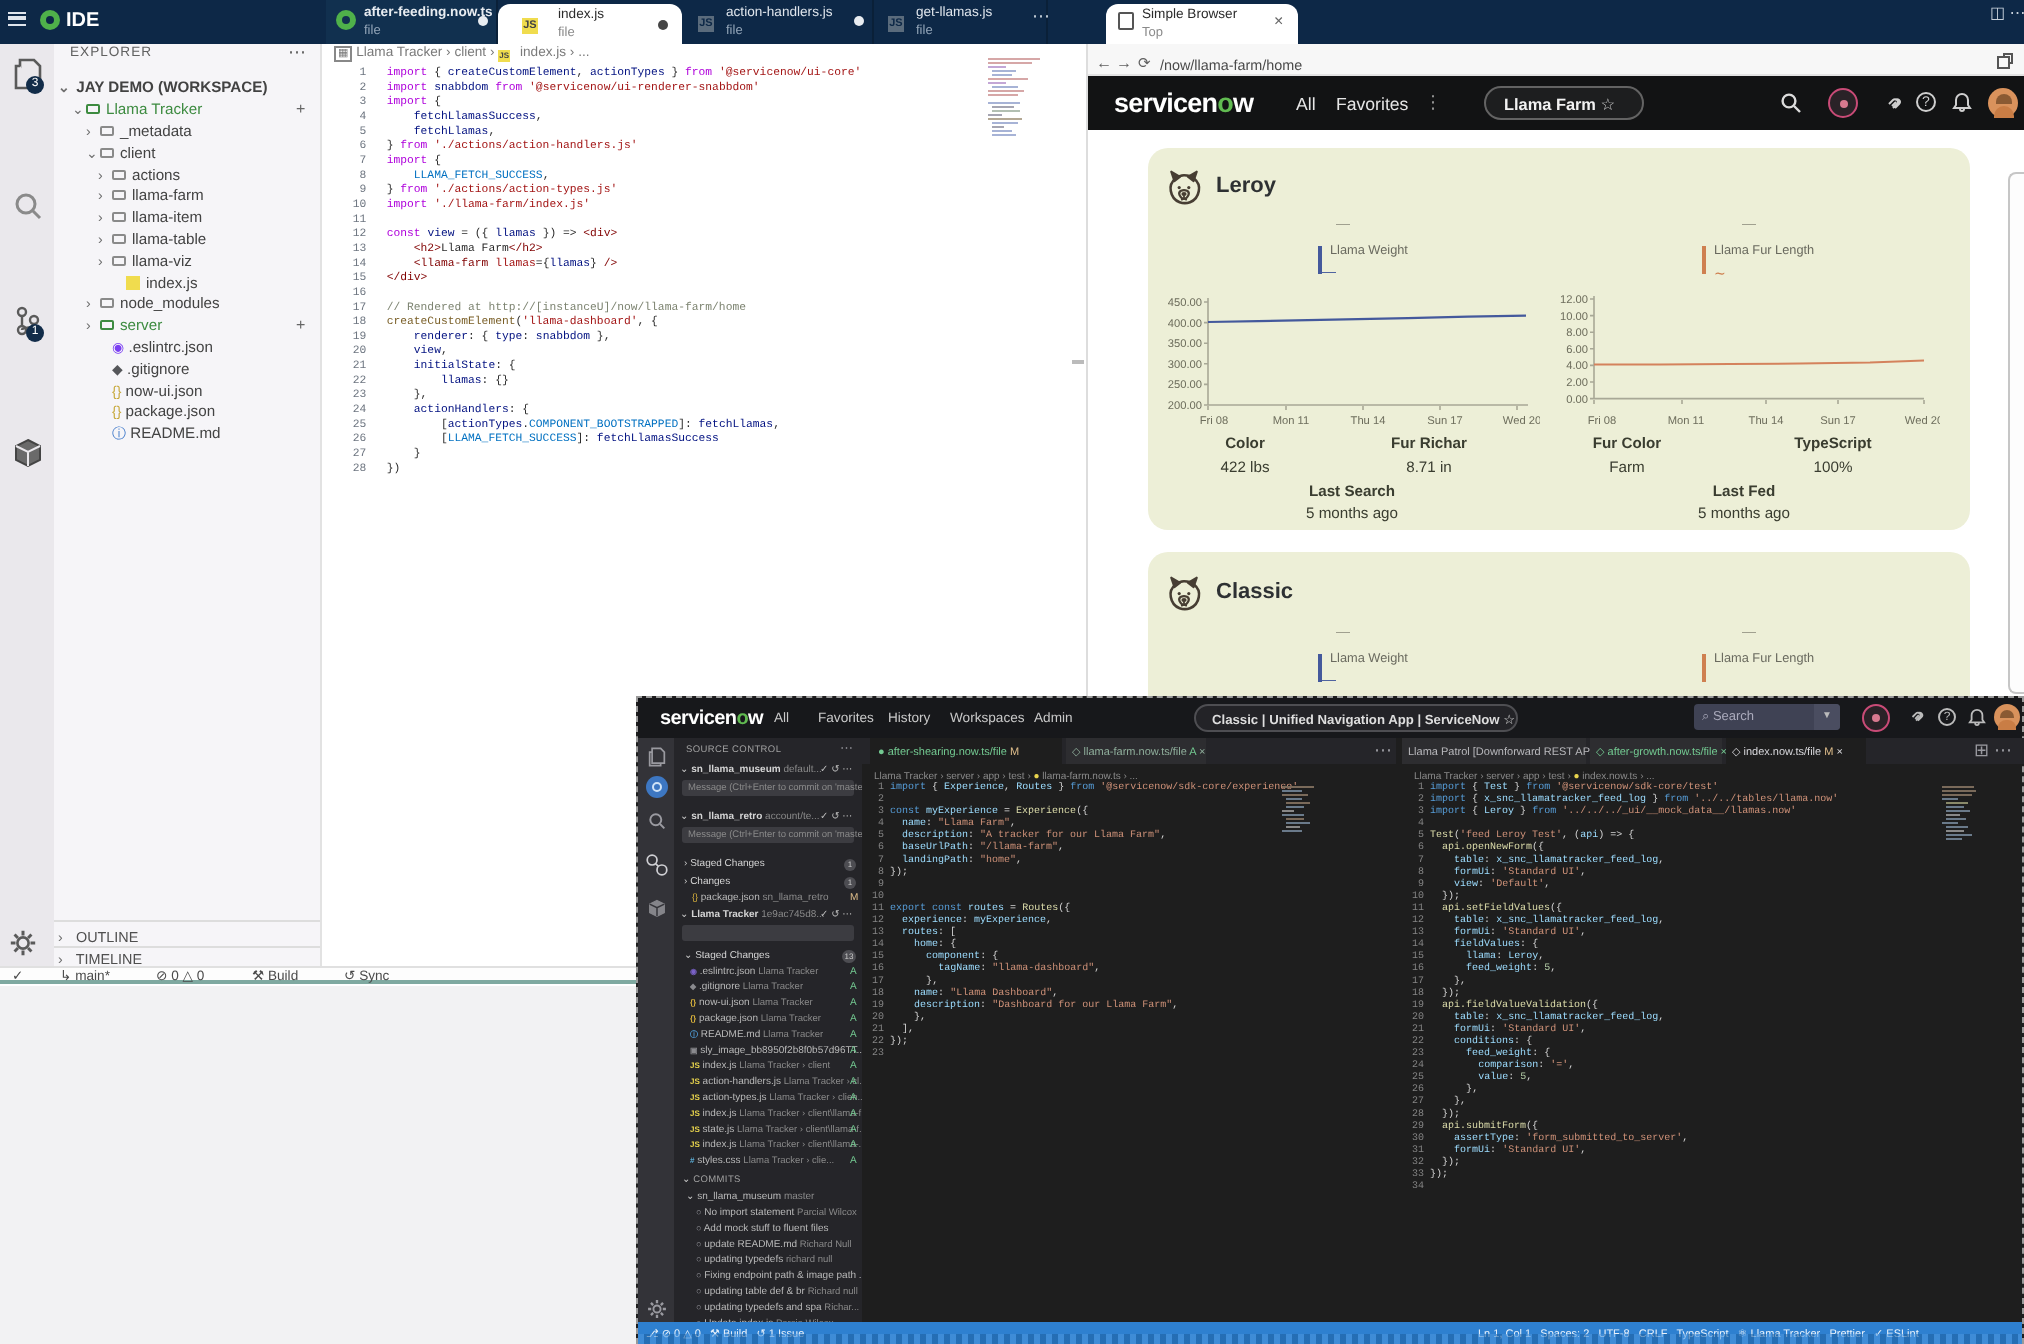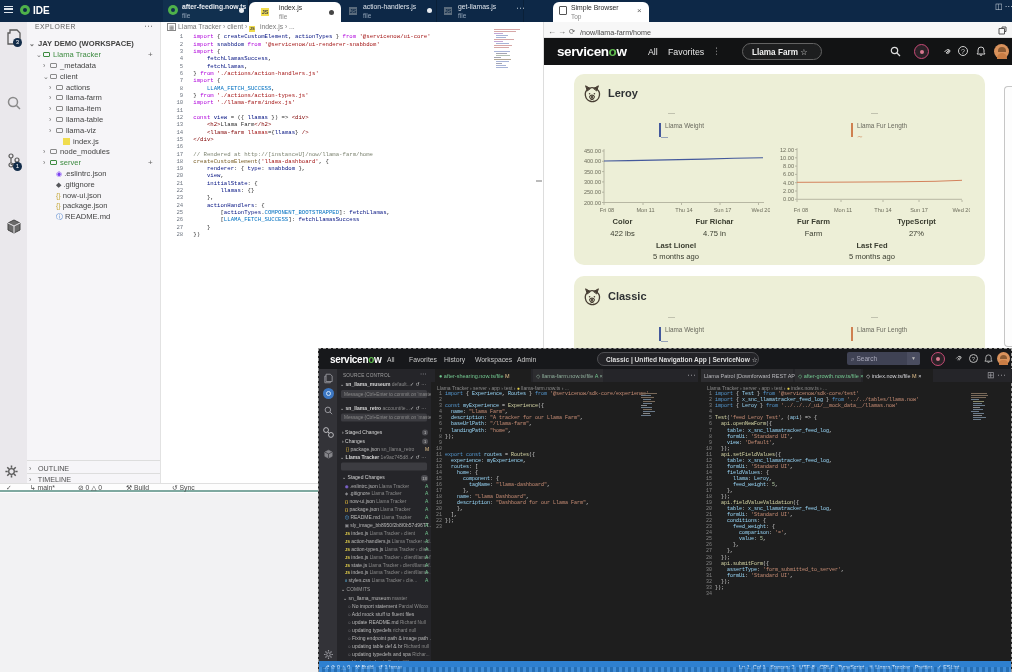--- a/index.html
+++ b/index.html
@@ -286,27 +286,27 @@
 <text x="31" y="66">Fri 08</text>
       <text x="73" y="66">Mon 11</text>
       <text x="113" y="66">Thu 14</text>
       <text x="149" y="66">Sun 17</text>
       <text x="192" y="66">Wed 20</text>
     </g>
 </svg>
 
 <div class="a" style="left:595px;top:217px;width:55px;text-align:center;color:#3a3d30;font-size:7.6px;font-weight:bold;">Color</div>
 <div class="a" style="left:687px;top:217px;width:55px;text-align:center;color:#3a3d30;font-size:7.6px;font-weight:bold;">Fur Richar</div>
-<div class="a" style="left:786px;top:217px;width:55px;text-align:center;color:#3a3d30;font-size:7.6px;font-weight:bold;">Fur Farm</div>
+<div class="a" style="left:786px;top:217px;width:55px;text-align:center;color:#3a3d30;font-size:7.6px;font-weight:bold;">Fur Color</div>
 <div class="a" style="left:889px;top:217px;width:55px;text-align:center;color:#3a3d30;font-size:7.6px;font-weight:bold;">TypeScript</div>
 <div class="a" style="left:595px;top:229px;width:55px;text-align:center;color:#3a3d30;font-size:7.6px;">422 lbs</div>
-<div class="a" style="left:687px;top:229px;width:55px;text-align:center;color:#3a3d30;font-size:7.6px;">4.75 in</div>
+<div class="a" style="left:687px;top:229px;width:55px;text-align:center;color:#3a3d30;font-size:7.6px;">8.71 in</div>
 <div class="a" style="left:786px;top:229px;width:55px;text-align:center;color:#3a3d30;font-size:7.6px;">Farm</div>
-<div class="a" style="left:889px;top:229px;width:55px;text-align:center;color:#3a3d30;font-size:7.6px;">27%</div>
-<div class="a" style="left:646px;top:240.5px;width:60px;text-align:center;color:#3a3d30;font-size:7.6px;font-weight:bold;">Last Lionel</div>
+<div class="a" style="left:889px;top:229px;width:55px;text-align:center;color:#3a3d30;font-size:7.6px;">100%</div>
+<div class="a" style="left:646px;top:240.5px;width:60px;text-align:center;color:#3a3d30;font-size:7.6px;font-weight:bold;">Last Search</div>
 <div class="a" style="left:842px;top:240.5px;width:60px;text-align:center;color:#3a3d30;font-size:7.6px;font-weight:bold;">Last Fed</div>
 <div class="a" style="left:646px;top:252px;width:60px;text-align:center;color:#3a3d30;font-size:7.6px;">5 months ago</div>
 <div class="a" style="left:842px;top:252px;width:60px;text-align:center;color:#3a3d30;font-size:7.6px;">5 months ago</div>
 
 <div class="a" style="left:574px;top:276px;width:411px;height:150px;background:#edefd7;border-radius:10px;"></div>
 <svg class="a" style="left:582px;top:286px;" width="20" height="22" viewBox="0 0 20 22">
     <g stroke="#473e33" stroke-linejoin="round" stroke-linecap="round">
       <path d="M5.2 7.6L3.6 2.8l4.5 2.6z" fill="#473e33" stroke-width="1"></path>
       <path d="M14.8 7.6l1.6-4.8-4.5 2.6z" fill="#473e33" stroke-width="1"></path>
       <path d="M5.8 6.2C3.8 7.8 2.9 10 3.4 12.5c.4 2.4 2 4.7 4.4 5.6 1.6.6 3.6.6 5.2 0 2.4-.9 4-3.2 4.4-5.6.5-2.5-.4-4.7-2.4-6.3C13.8 5.2 12.2 4.6 10 4.6s-3 .6-4.2 1.6z" fill="none" stroke-width="1.3"></path>

